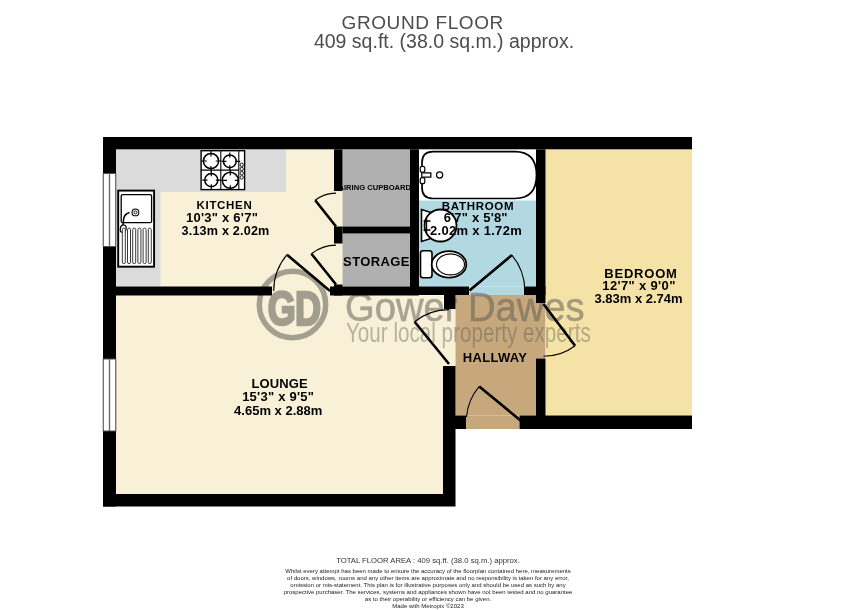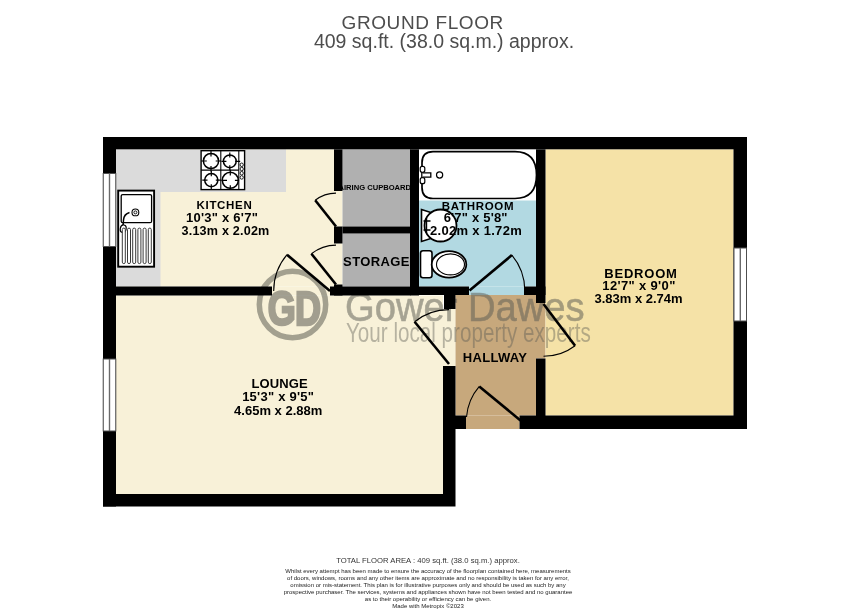--- a/index.html
+++ b/index.html
@@ -1,16 +1,16 @@
 <!DOCTYPE html>
 <html><head>
 <meta charset="utf-8">
 <style>
   html,body{margin:0;padding:0;background:#fff;}
-  .page{position:relative;width:850px;height:610px;background:#fff;overflow:hidden;
+  .page{position:relative;width:692px;height:610px;background:#fff;overflow:hidden;
         font-family:"Liberation Sans", sans-serif;}
   svg text{font-family:"Liberation Sans", sans-serif;}
 </style>
 </head>
 <body>
 <div class="page">
 <svg width="850" height="610" viewBox="0 0 850 610">
 
 <rect x="0" y="0" width="850" height="610" fill="#ffffff"></rect>
 

